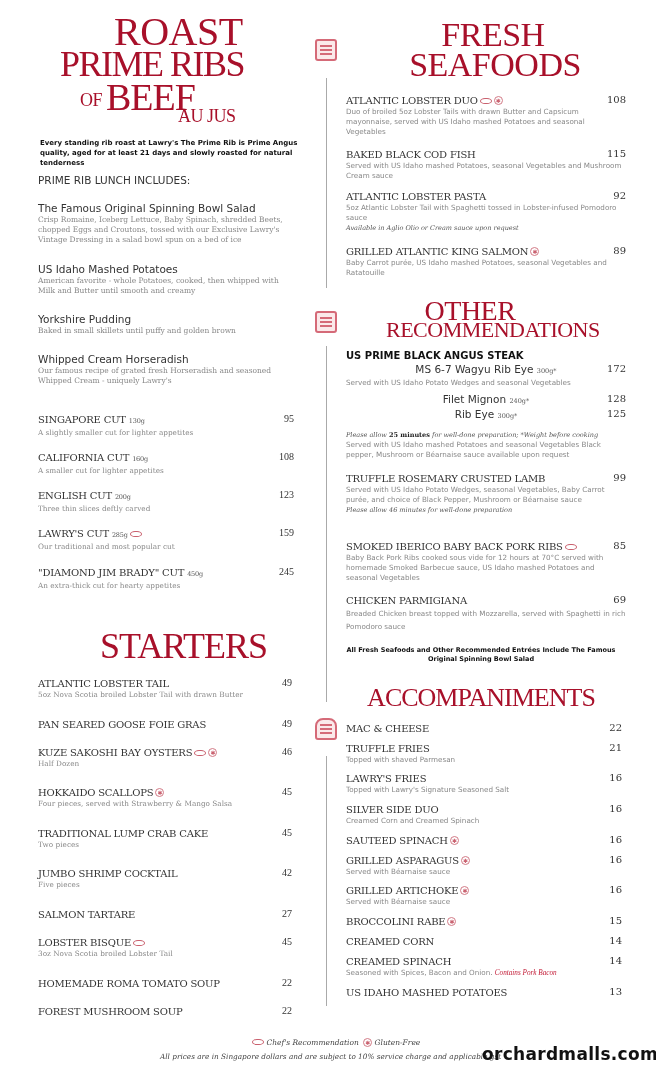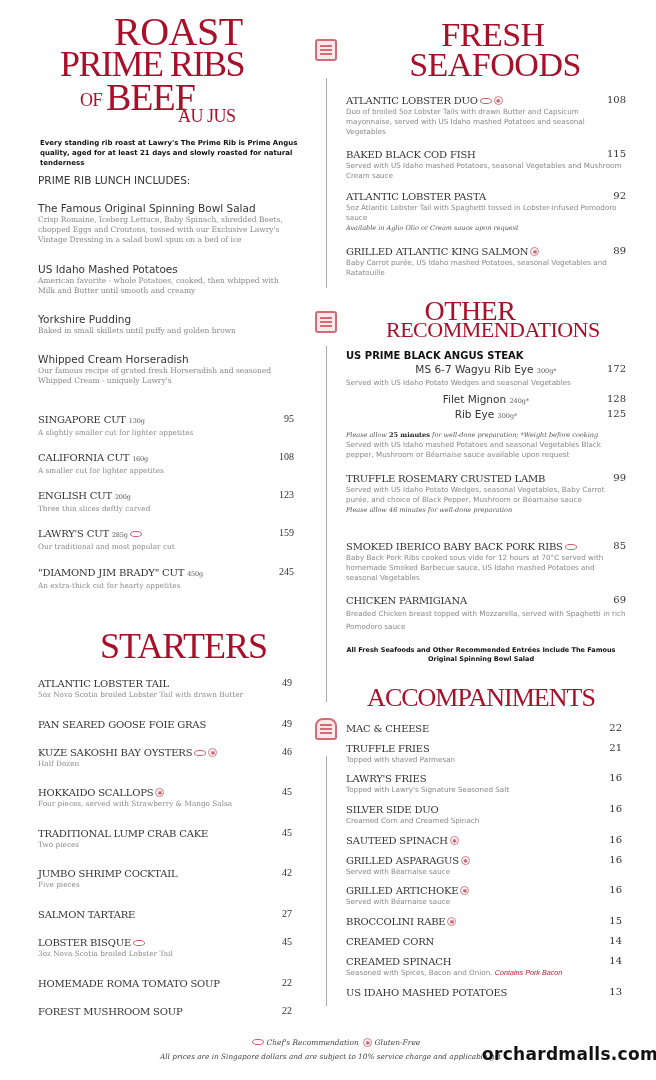--- a/index.html
+++ b/index.html
@@ -269,21 +269,21 @@
   <div class="name"><span>BROCCOLINI RABE</span><span class="gf">✱</span></div>
   <div class="price">15</div>
 </div>
 <div class="ritem" style="top:935px;width:276px">
   <div class="name">CREAMED CORN</div>
   <div class="price">14</div>
 </div>
 <div class="ritem" style="top:955px;width:276px">
   <div class="name">CREAMED SPINACH</div>
   <div class="price">14</div>
-  <div class="desc"><span>Seasoned with Spices, Bacon and Onion.</span> <span class="warn" style="font-family:Liberation Sans, sans-serif;font-style:italic;color:#c21a35">Contains Pork Bacon</span></div>
+  <div class="desc"><span>Seasoned with Spices, Bacon and Onion.</span> <span class="warn" style="font-family:Liberation Serif, serif;font-style:italic;color:#c21a35">Contains Pork Bacon</span></div>
 </div>
 <div class="ritem" style="top:986px;width:276px">
   <div class="name">US IDAHO MASHED POTATOES</div>
   <div class="price">13</div>
 </div>
 
 <div class="footer-legend">
   <span class="chef"></span>
   <span>Chef's Recommendation</span>
   <span class="gf">✱</span>

